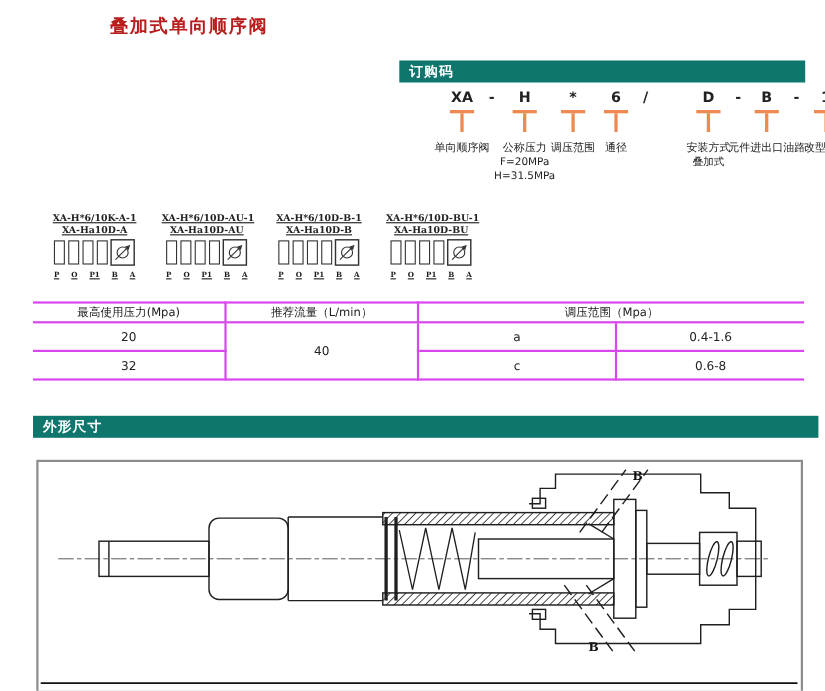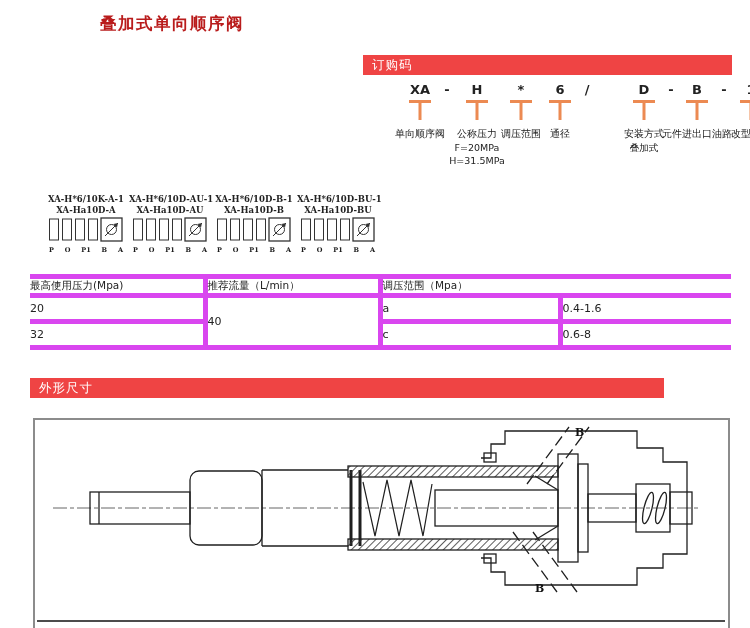--- a/index.html
+++ b/index.html
@@ -6,23 +6,23 @@
   html,body { width:750px; height:628px; }
   body {
     position: relative;
     background: #ffffff;
     font-family: "DejaVu Sans", "Liberation Sans", sans-serif;
     color: #1a1a1a;
     overflow: hidden;
   }
   .abs { position: absolute; }
   .bar {
-    background: #ef4444;
+    background: #0f766e;
     color: #fff;
-    font-weight: normal;
+    font-weight: bold;
     font-size: 12.5px;
     line-height: 20px;
     height: 20px;
     padding-left: 9px;
     letter-spacing: 1px;
   }
   
   .page-title {
     left: 100px; top: 13px;
     font-size: 16.5px; font-weight: bold; letter-spacing: 1.5px;
@@ -34,41 +34,41 @@
   .seg { position: absolute; top: 7px; width: 90px; text-align: center; }
   .seg-code { position: relative; font-size: 13px; font-weight: 600; height: 16px; color:#222; }
   .sep { position: absolute; left: calc(50% + 18px); top: 0; width: 18px; font-size: 13px; font-weight: 600; color:#222; }
   .tmark { position: relative; width: 22px; height: 20px; margin: 2px auto 0;
            border-top: 3px solid #ec8a52; }
   .tmark::after { content:""; position:absolute; left:50%; top:0; width:3px; height:17px;
                   background:#ec8a52; transform:translateX(-50%); }
   .seg-label { font-size: 10px; margin-top: 7px; color:#222; white-space: nowrap; }
   .seg-sub { font-size: 9.5px; line-height: 13px; color:#222; white-space: nowrap; }
   
-  .schems { left: 45px; top: 194px; display: flex; gap: 2px; }
+  .schems { left: 45px; top: 194px; display: flex; gap: 20px; text-decoration: underline; }
   .schem { width: 82px; text-align: center; }
   .schem-l1, .schem-l2 {
     font-family: "DejaVu Serif", "Liberation Serif", serif;
     font-weight: bold; font-size: 8.5px; line-height: 10.5px; white-space: nowrap;
     color:#222;
   }
   .symbol { margin-top: 2px; }
   .ports { display: flex; justify-content: space-between; padding: 0 4px;
            font-size: 6.5px; font-weight: bold;
            font-family: "DejaVu Serif", "Liberation Serif", serif; margin-top: -2px; }
   
   .params { left: 30px; top: 272px; width: 701px; }
   .params table { width: 100%; border-collapse: collapse; table-layout: fixed; margin-top: 2px; }
-  .params td { border: 5px solid #d946ef; color: #222; }
+  .params td { border: 2px solid #d946ef; text-align: center; color: #222; }
   .params tr.hd td { height: 18px; font-size: 10.5px; }
   .params tr.dr td { height: 26px; font-size: 11px; }
   .params td.no-l { border-left: none; }
   .params td.no-r { border-right: none; }
   
-  .dims-bar { left: 30px; top: 378px; width: 634px; }
+  .dims-bar { left: 30px; top: 378px; width: 714px; }
   .draw-box { left: 33px; top: 418px; width: 697px; height: 212px;
               border: 2px solid #8c8c8c; background: #fff; overflow: hidden; }
 </style>
 </head>
 <body>
 
 <div class="abs page-title">叠加式单向顺序阀</div>
 
 <div class="abs ordering">
   <div class="bar">订购码</div>

